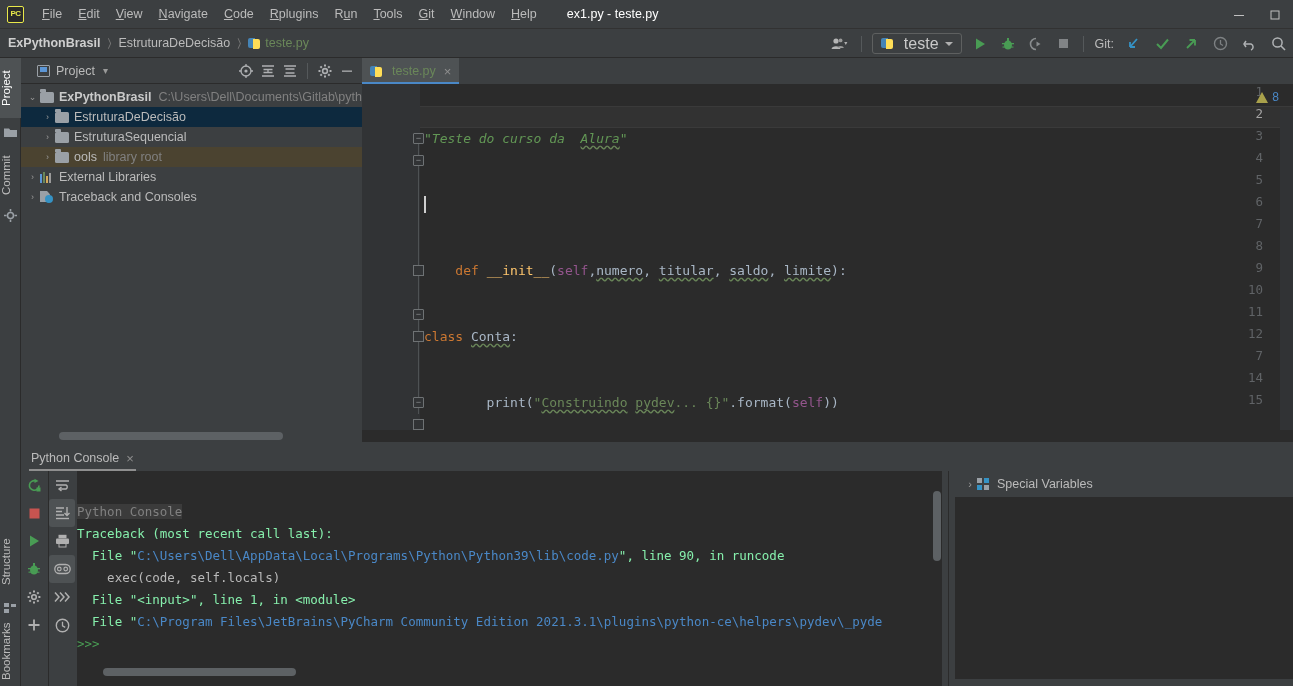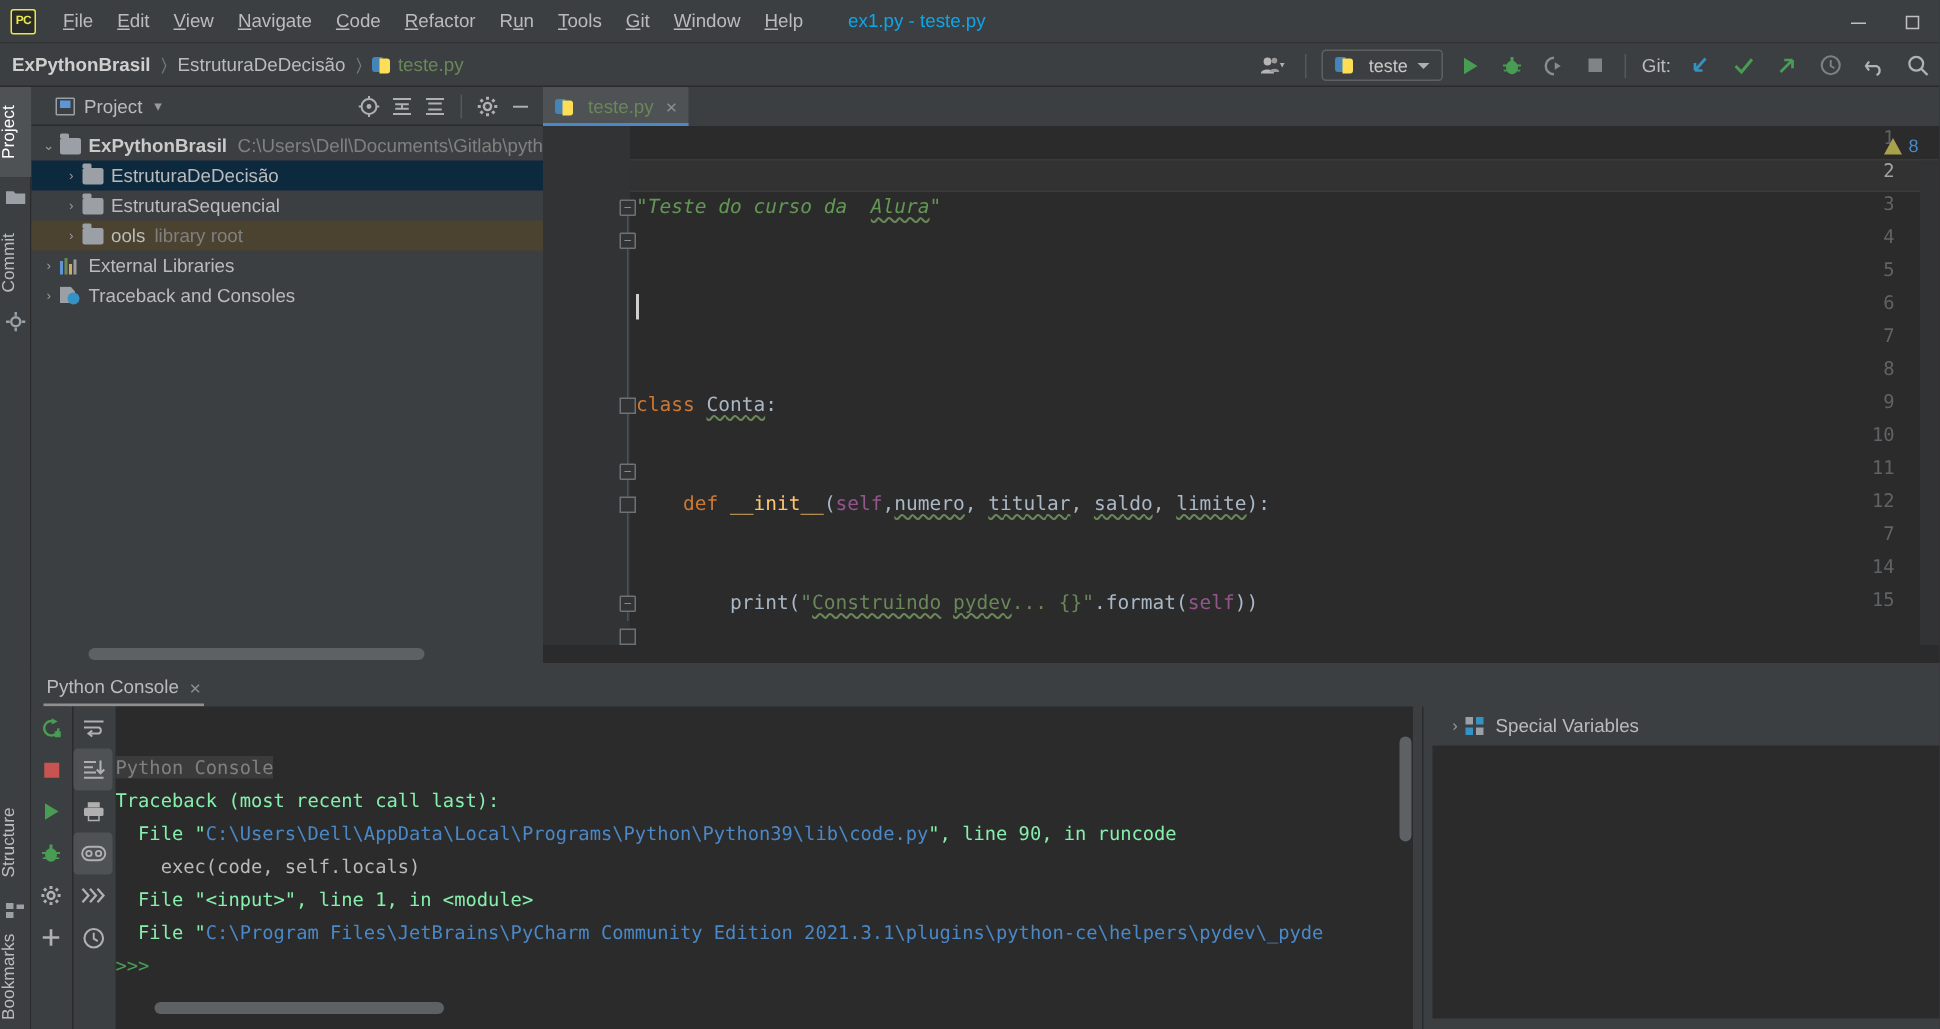--- a/index.html
+++ b/index.html
@@ -23,21 +23,21 @@
     background: #2b2b2b; border: 1.5px solid #e8e84a; border-radius: 2px;
     color: #e8e84a; font-size: 8px; font-weight: bold; line-height: 14px;
     text-align: center; letter-spacing: -0.5px;
   }
   .menuitem {
     color: #bbbbbb; font-size: 12.5px; padding: 3px 8px; cursor: default;
     white-space: nowrap;
   }
   .menuitem u { text-decoration: underline; }
   .win-title {
-    color: #0ea5e9; font-size: 12.5px; margin-left: 22px; white-space: nowrap;
+    color: #ffffff; font-size: 12.5px; margin-left: 22px; white-space: nowrap;
   }
   .wincontrols {
     position: absolute; right: 0; top: 0; height: 29px; display: flex; align-items: center;
   }
   .wc { width: 36px; height: 29px; display: flex; align-items: center; justify-content: center;
         color: #c0c0c0; font-size: 12px; }
 
   
   .toolrow {
     position: absolute; top: 29px; left: 0; width: 1293px; height: 29px;
@@ -65,21 +65,21 @@
     position: absolute; right: 0; top: 0; height: 29px; display: flex; align-items: center;
   }
   .tbtn {
     height: 29px; display: flex; align-items: center; justify-content: center;
     padding: 0 7px; color: #b5b5b5; font-size: 13px;
   }
   .tsep { width: 1px; height: 16px; background: #55595b; margin: 0 6px; }
   .runcfg {
     display: flex; align-items: center; gap: 6px; height: 21px;
     border: 1px solid #5e6060; border-radius: 3px; padding: 0 8px; margin: 0 4px;
-    color: #c9c9c9; font-size: 12px;
+    color: #c9c9c9; font-size: 16px;
   }
   .runcfg .pyfile-ico { width: 13px; height: 13px; }
   .caret { width:0;height:0;border-left:4px solid transparent;border-right:4px solid transparent;
            border-top:4px solid #b0b0b0; }
   .gitlbl { color:#bbb; font-size:12.5px; padding:0 5px; }
 
   
   .leftstrip {
     position: absolute; left: 0; top: 58px; width: 21px; height: 628px;
     background: #3c3f41; border-right: 1px solid #2b2b2b;
@@ -277,21 +277,21 @@
 
 <div class="app">
 
   <div class="menubar">
     <div class="pc-logo">PC</div>
     <div class="menuitem"><u>F</u><span>ile</span></div>
     <div class="menuitem"><u>E</u><span>dit</span></div>
     <div class="menuitem"><u>V</u><span>iew</span></div>
     <div class="menuitem"><u>N</u><span>avigate</span></div>
     <div class="menuitem"><u>C</u><span>ode</span></div>
-    <div class="menuitem"><u>R</u><span>efactor</span></div>
+    <div class="menuitem"><u>R</u><span>plugins</span></div>
     <div class="menuitem"><span>R</span><u>u</u><span>n</span></div>
     <div class="menuitem"><u>T</u><span>ools</span></div>
     <div class="menuitem"><u>G</u><span>it</span></div>
     <div class="menuitem"><u>W</u><span>indow</span></div>
     <div class="menuitem"><u>H</u><span>elp</span></div>
     <div class="win-title">ex1.py - teste.py</div>
     <div class="wincontrols">
       <div class="wc">
         <svg width="12" height="12" viewBox="0 0 12 12">
             <rect x="1" y="6" width="10" height="1" fill="#c0c0c0"></rect>
@@ -551,22 +551,22 @@
       <div class="foldmark open" style="top:71px;">−</div>
       <div class="foldmark" style="top:181px;">&nbsp;</div>
       <div class="foldmark open" style="top:225px;">−</div>
       <div class="foldmark" style="top:247px;">&nbsp;</div>
       <div class="foldmark open" style="top:313px;">−</div>
       <div class="foldmark" style="top:335px;">&nbsp;</div>
 
       <div class="code">
         <div class="cl"><span class="cmt">"Teste do curso da  </span><span class="cmt err">Alura</span><span class="cmt">"</span></div>
         <div class="cl"></div>
+        <div class="cl">    <span class="kw">def</span> <span class="fn">__init__</span>(<span class="slf">self</span>,<span class="err">numero</span>, <span class="err">titular</span>, <span class="err">saldo</span>, <span class="err">limite</span>):</div>
         <div class="cl"><span class="kw">class</span> <span class="err">Conta</span>:</div>
-        <div class="cl">    <span class="kw">def</span> <span class="fn">__init__</span>(<span class="slf">self</span>,<span class="err">numero</span>, <span class="err">titular</span>, <span class="err">saldo</span>, <span class="err">limite</span>):</div>
         <div class="cl">        print(<span class="str">"</span><span class="str err">Construindo</span><span class="str"> </span><span class="str err">pydev</span><span class="str">... {}"</span>.format(<span class="slf">self</span>))</div>
         
         
         
         
         
         
         
         
         

